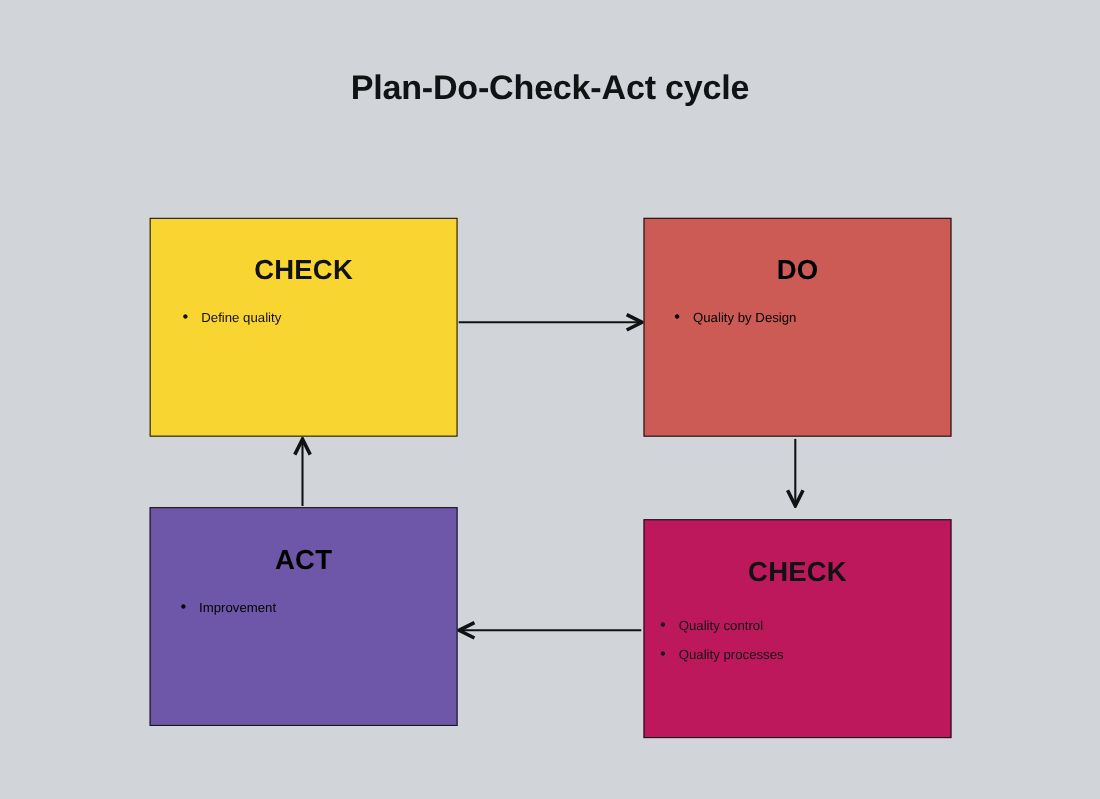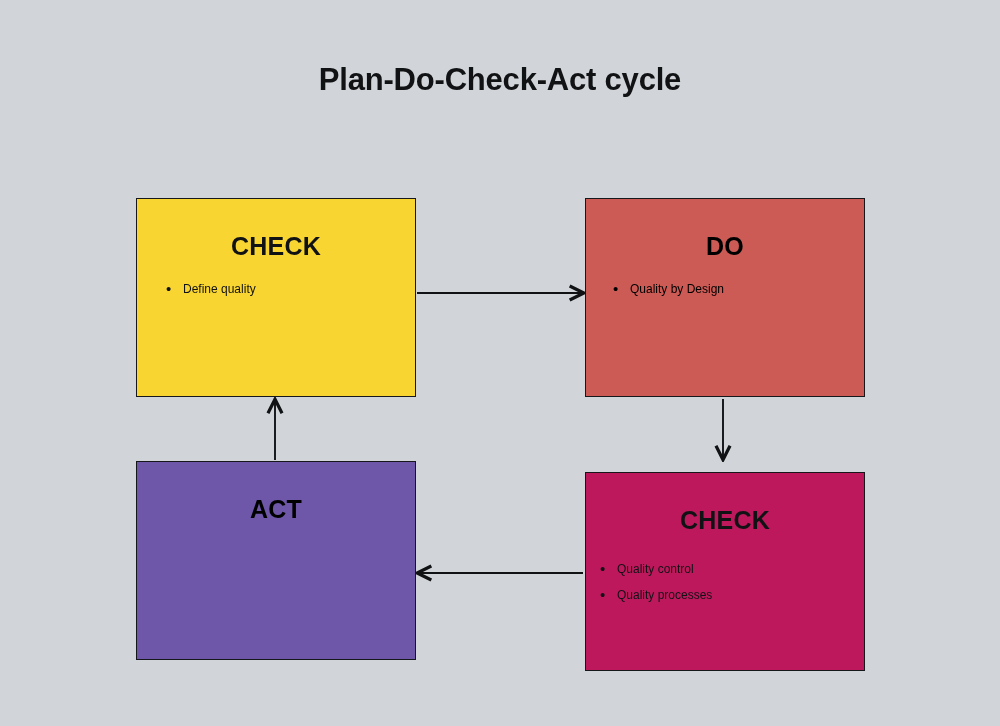--- a/index.html
+++ b/index.html
@@ -111,20 +111,23 @@
 
   <div class="node" id="node-do">
     <div class="node-title light-text">DO</div>
     <ul class="node-list light-text">
       <li>Quality by Design</li>
     </ul>
   </div>
 
   <div class="node" id="node-act">
     <div class="node-title light-text">ACT</div>
+    <ul class="node-list light-text">
+      <li>Improvement</li>
+    </ul>
   </div>
 
   <div class="node" id="node-check">
     <div class="node-title dark-text">CHECK</div>
     <ul class="node-list dark-text">
       <li>Quality control</li>
       <li>Quality processes</li>
     </ul>
   </div>
 

